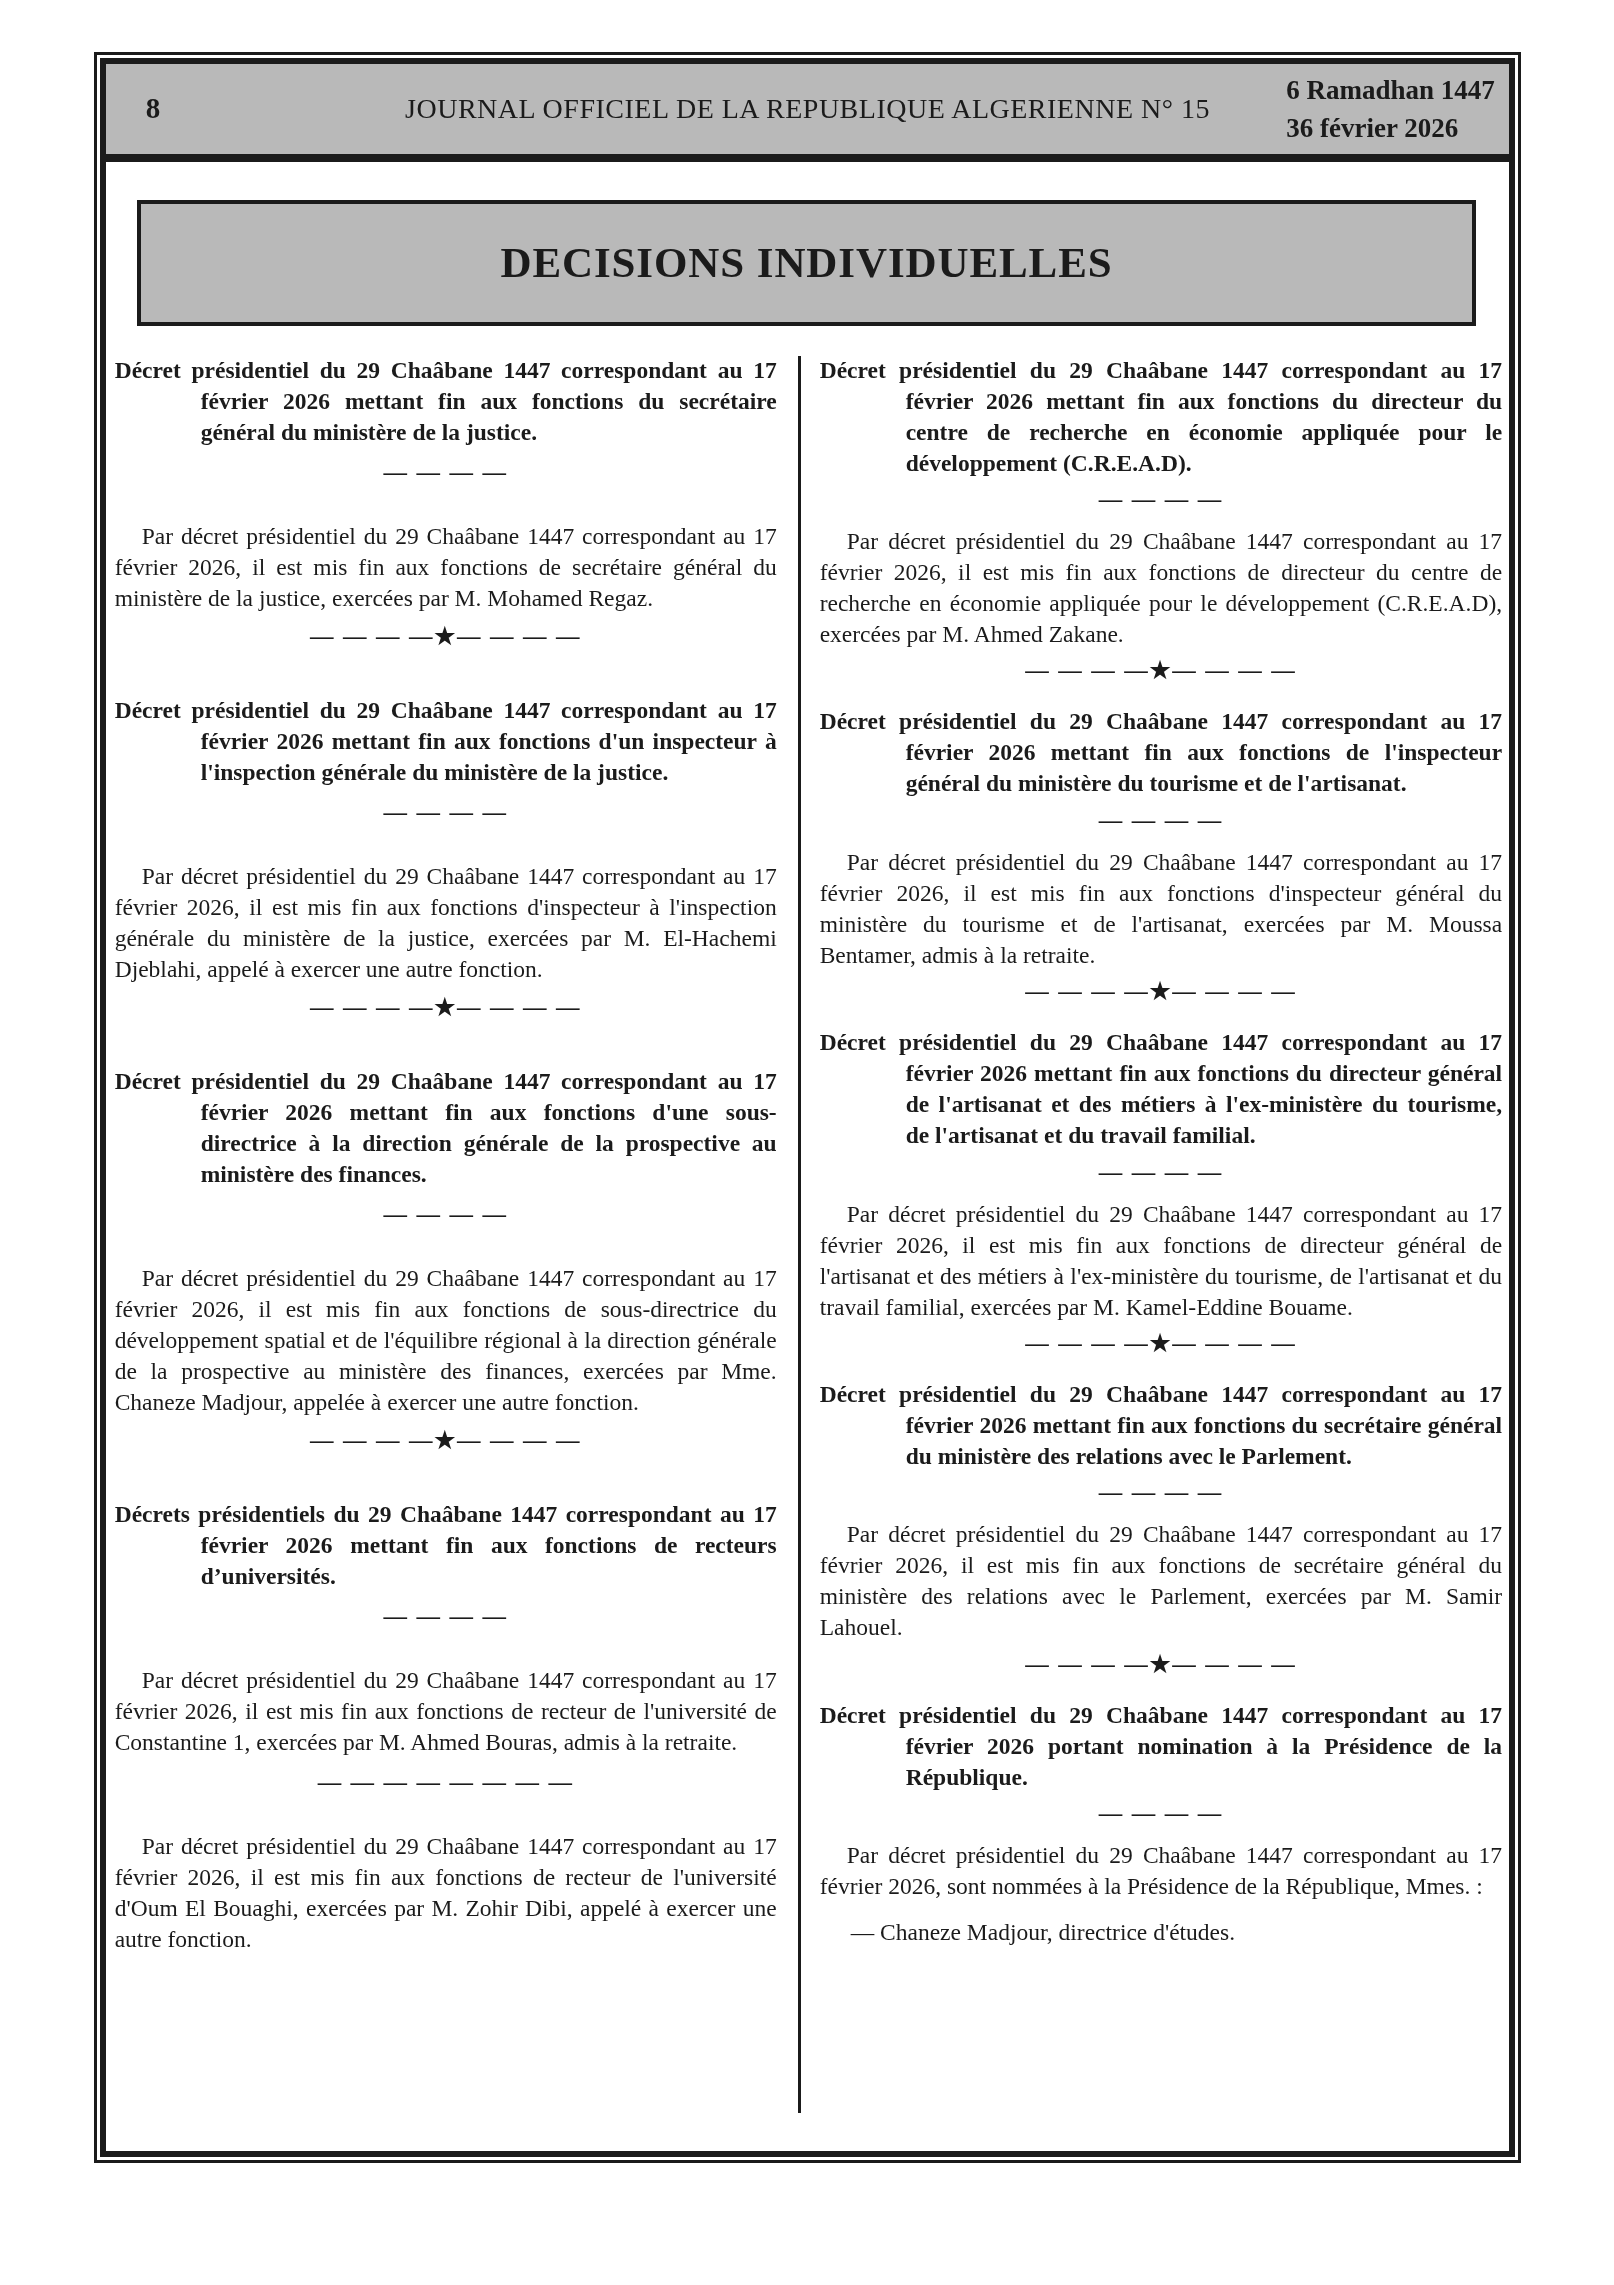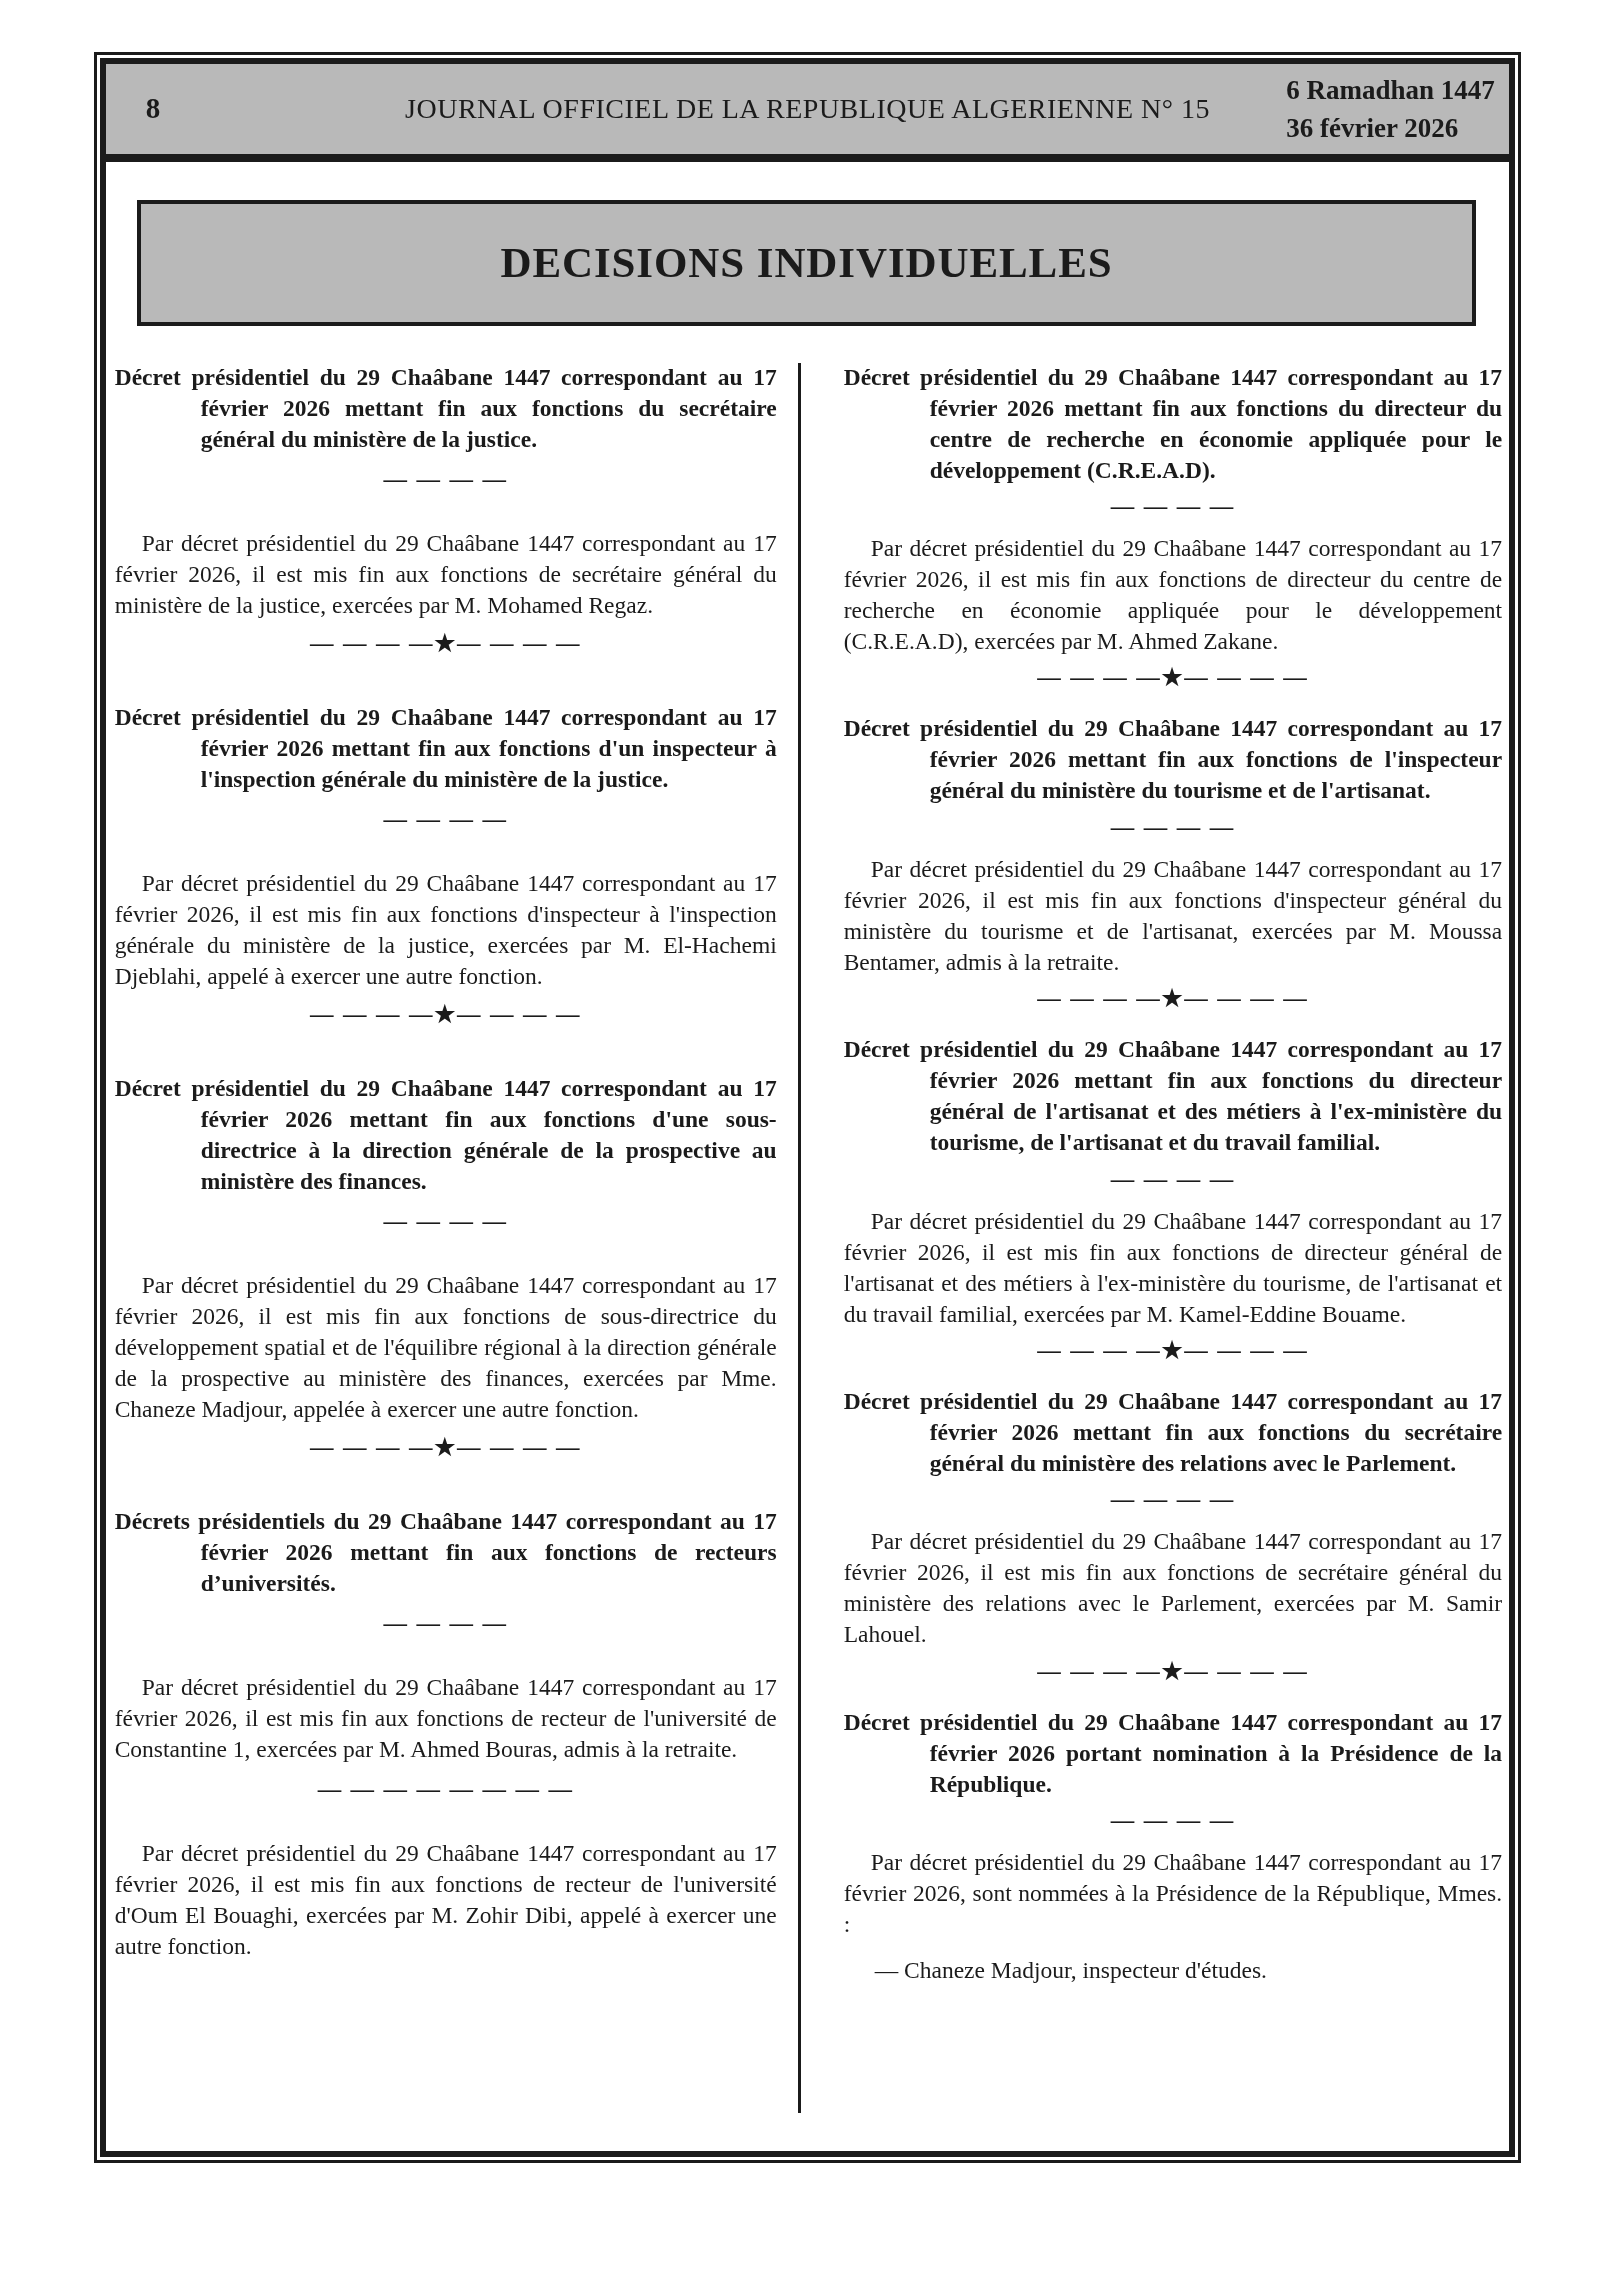--- a/index.html
+++ b/index.html
@@ -35,21 +35,21 @@
     margin:38px 33px 12px 31px;height:118px;background:#b9b9b9;
     border:4.5px solid #1b1b1b;box-sizing:content-box;
     display:flex;align-items:center;justify-content:center;
   }
   .section-title{
     font-size:43px;font-weight:bold;letter-spacing:0.9px;white-space:nowrap;
   }
   
   .columns{
     position:absolute;top:291px;left:9px;right:7.2px;bottom:9px;
-    display:flex;gap:67px;margin-top:7px;
+    display:flex;gap:43px;
   }
   .col{font-size:23.5px;line-height:31px;}
   .col-left{flex:0 0 662px;}
   .col-right{flex:1;}
   .column-divider{
     position:absolute;left:683px;top:1.8px;bottom:29px;width:3.6px;background:#1b1b1b;
   }
   .decree-heading{
     margin:0;font-size:23.5px;font-weight:bold;text-align:justify;
     padding-left:86px;text-indent:-86px;line-height:31px;
@@ -149,21 +149,21 @@
           <h3 class="decree-heading">Décret présidentiel du 29 Chaâbane 1447 correspondant au 17 février 2026 mettant fin aux fonctions du secrétaire général du ministère des relations avec le Parlement.</h3>
           <div class="sep">— — — —</div>
           <p class="decree-body">Par décret présidentiel du 29 Chaâbane 1447 correspondant au 17 février 2026, il est mis fin aux fonctions de secrétaire général du ministère des relations avec le Parlement, exercées par M. Samir Lahouel.</p>
           <div class="sep star">— — — —★— — — —</div>
         </div>
 
         <div class="decree">
           <h3 class="decree-heading">Décret présidentiel du 29 Chaâbane 1447 correspondant au 17 février 2026 portant nomination à la Présidence de la République.</h3>
           <div class="sep">— — — —</div>
           <p class="decree-body">Par décret présidentiel du 29 Chaâbane 1447 correspondant au 17 février 2026, sont nommées à la Présidence de la République, Mmes. :</p>
-          <p class="nominee-item">— Chaneze Madjour, inspecteur d'études.</p>
+          <p class="nominee-item">— Chaneze Madjour, directrice d'études.</p>
         </div>
 
       </div>
     </div>
 
   </div>
 </div>
 
 
 </body></html>

